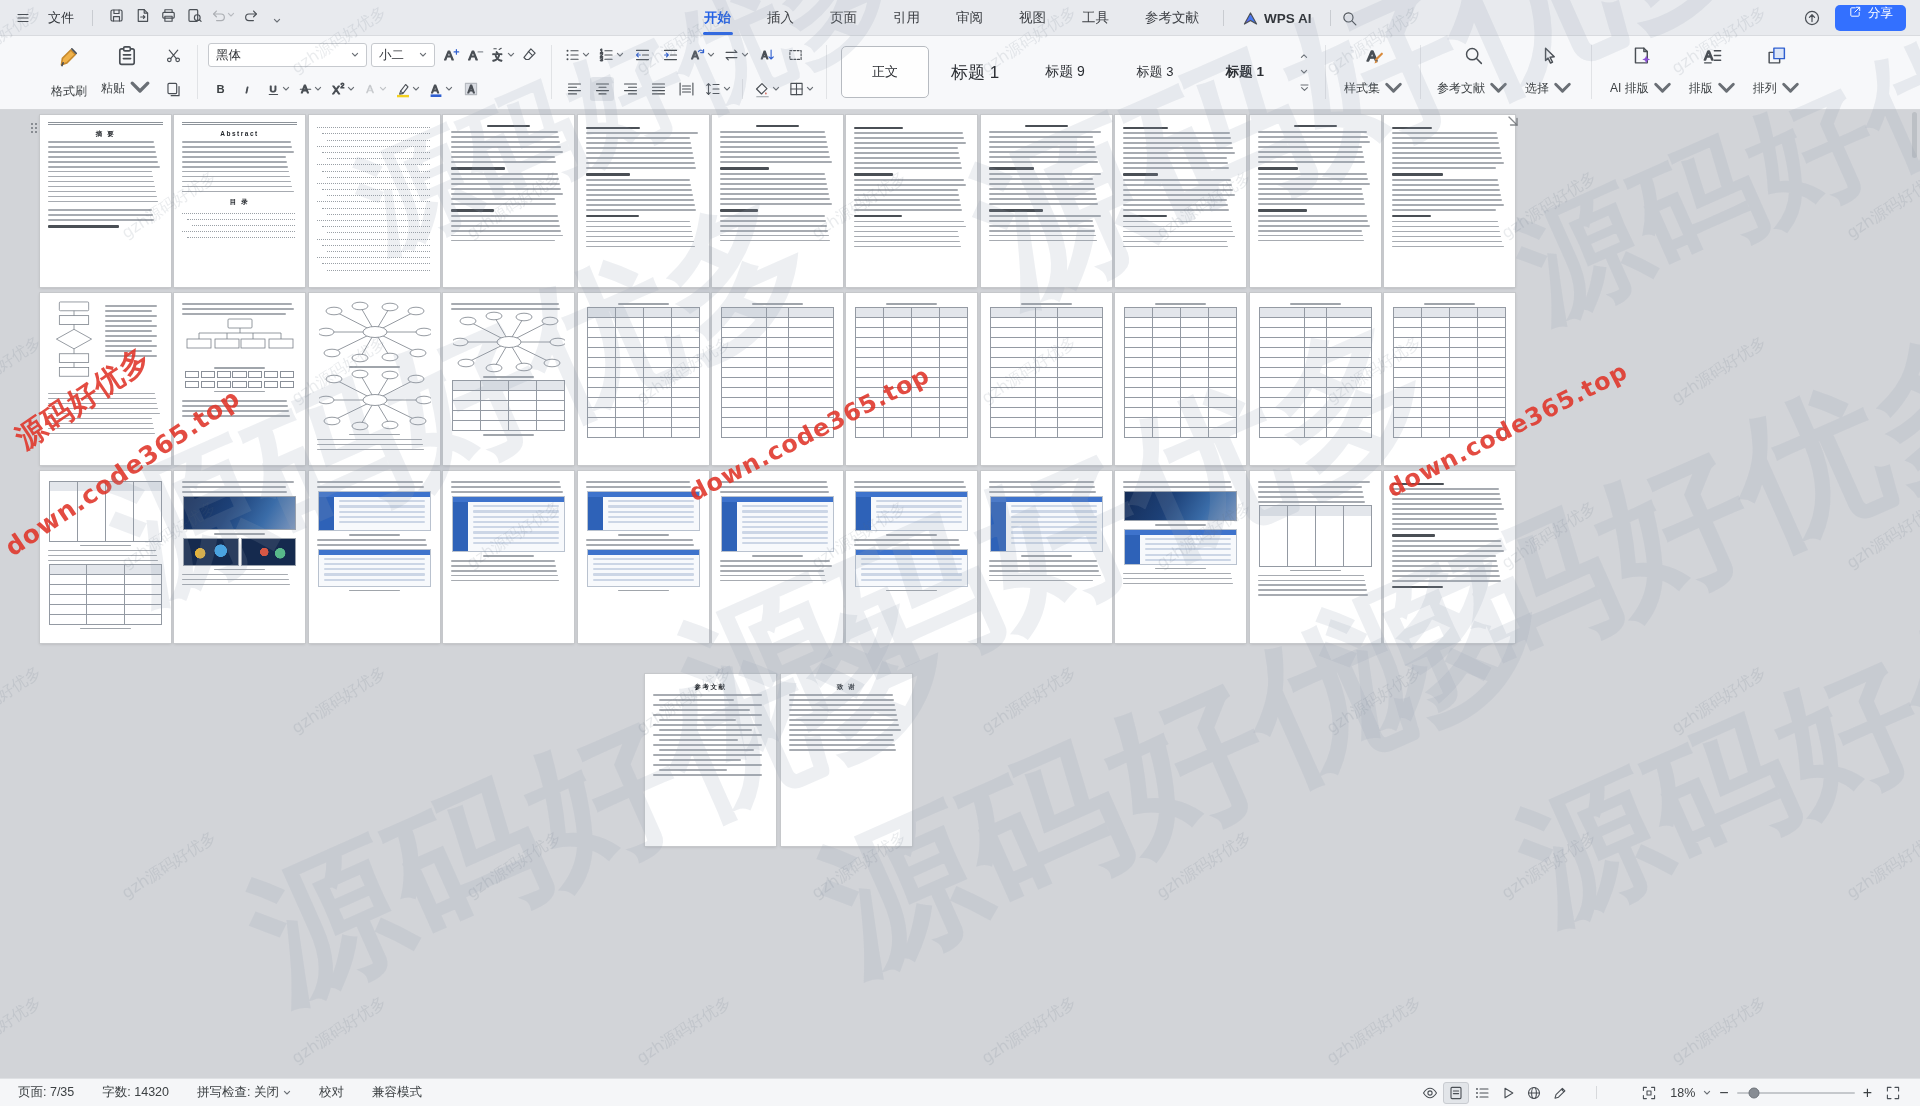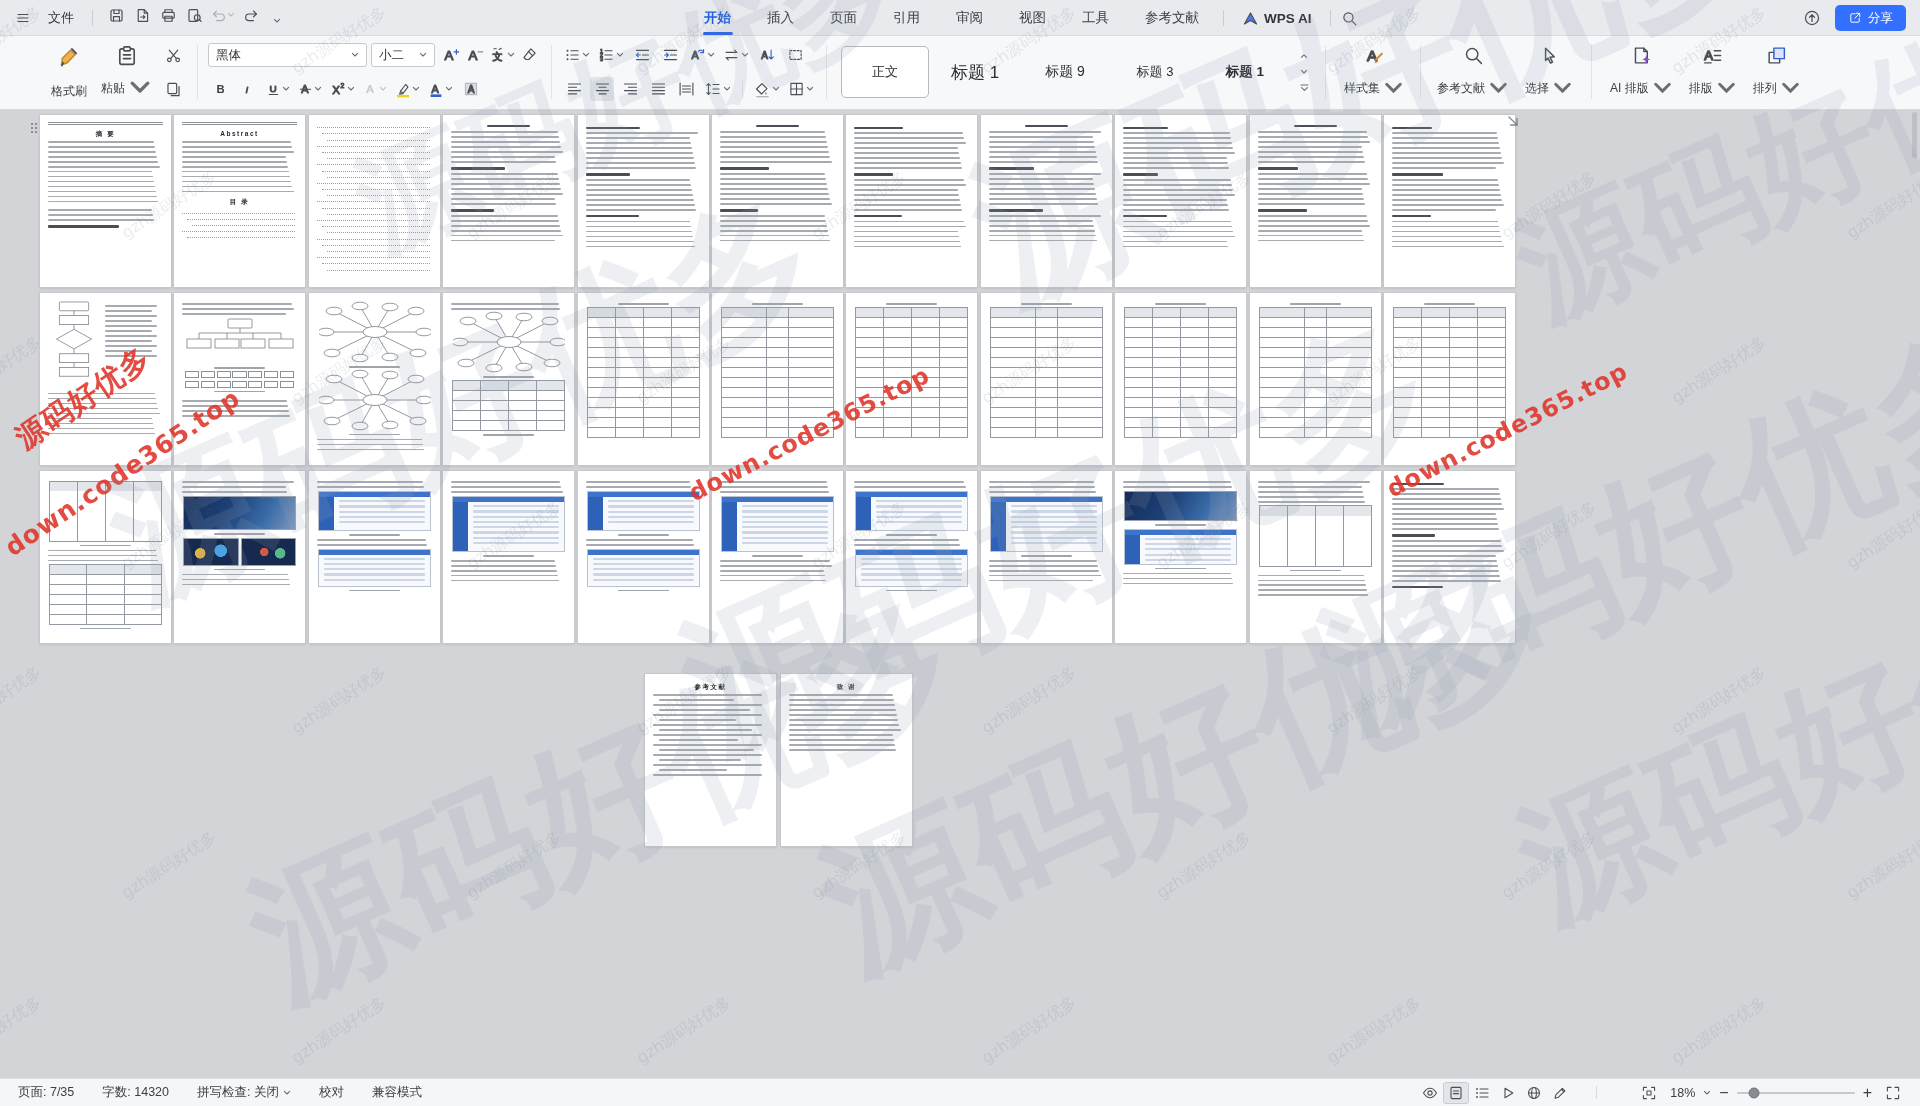--- a/index.html
+++ b/index.html
@@ -20,21 +20,21 @@
   .vdiv{width:1px;height:16px;background:#c9ccd1;margin:0 6px;}
   .qbtn.disabled{opacity:.38;}
   .tabs{position:absolute;left:686px;top:0;height:36px;display:flex;align-items:center;}
   .tab{position:relative;height:36px;display:inline-flex;align-items:center;padding:0 18px;
     font-size:13.5px;color:#3d4045;cursor:pointer;white-space:nowrap;}
   .tab.active{color:#2160e8;font-weight:bold;}
   .tab.active::after{content:"";position:absolute;left:50%;transform:translateX(-50%);bottom:1px;
     width:30px;height:3px;border-radius:2px;background:#2160e8;}
   .aitab{display:inline-flex;align-items:center;gap:5px;font-size:13.5px;font-weight:bold;color:#33373c;padding:0 12px;height:36px;}
   .tb-right{position:absolute;right:14px;top:0;height:36px;display:flex;align-items:center;gap:10px;}
-  .share-btn{display:inline-flex;align-items:center;gap:6px;height:26px;padding:0 13px;border:none;
+  .share-btn{display:inline-flex;align-items:flex-start;gap:6px;height:26px;padding:0 13px;border:none;
     background:#3370ff;color:#fff;font-size:12.5px;border-radius:5px;cursor:pointer;font-family:inherit;}
   .share-btn .ic svg{stroke:#fff;}
 
   
   .ribbon{position:absolute;left:0;top:36px;width:1920px;height:74px;background:#f7f8fa;
     border-bottom:1px solid #d5d7da;z-index:10;display:flex;align-items:stretch;padding:5px 10px 6px 44px;}
   .vsep{width:1px;background:#e1e3e6;margin:4px 10px;}
   .rgroup{display:flex;align-items:stretch;}
   .bigbtn{display:flex;flex-direction:column;align-items:center;justify-content:space-between;
     padding:3px 7px;border-radius:4px;cursor:pointer;}

